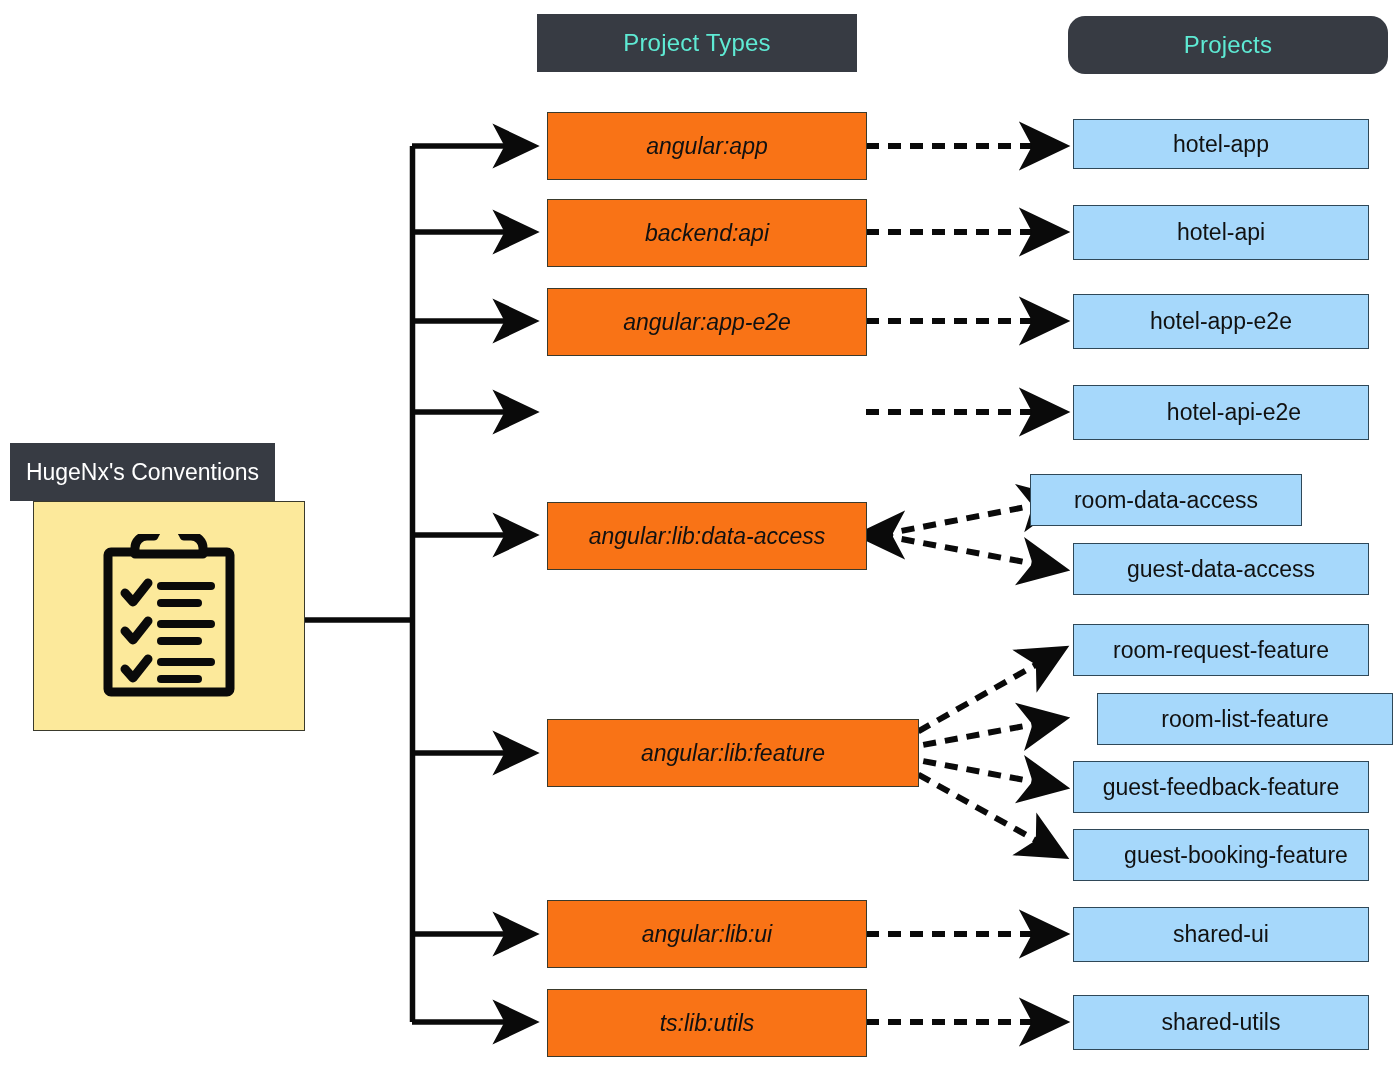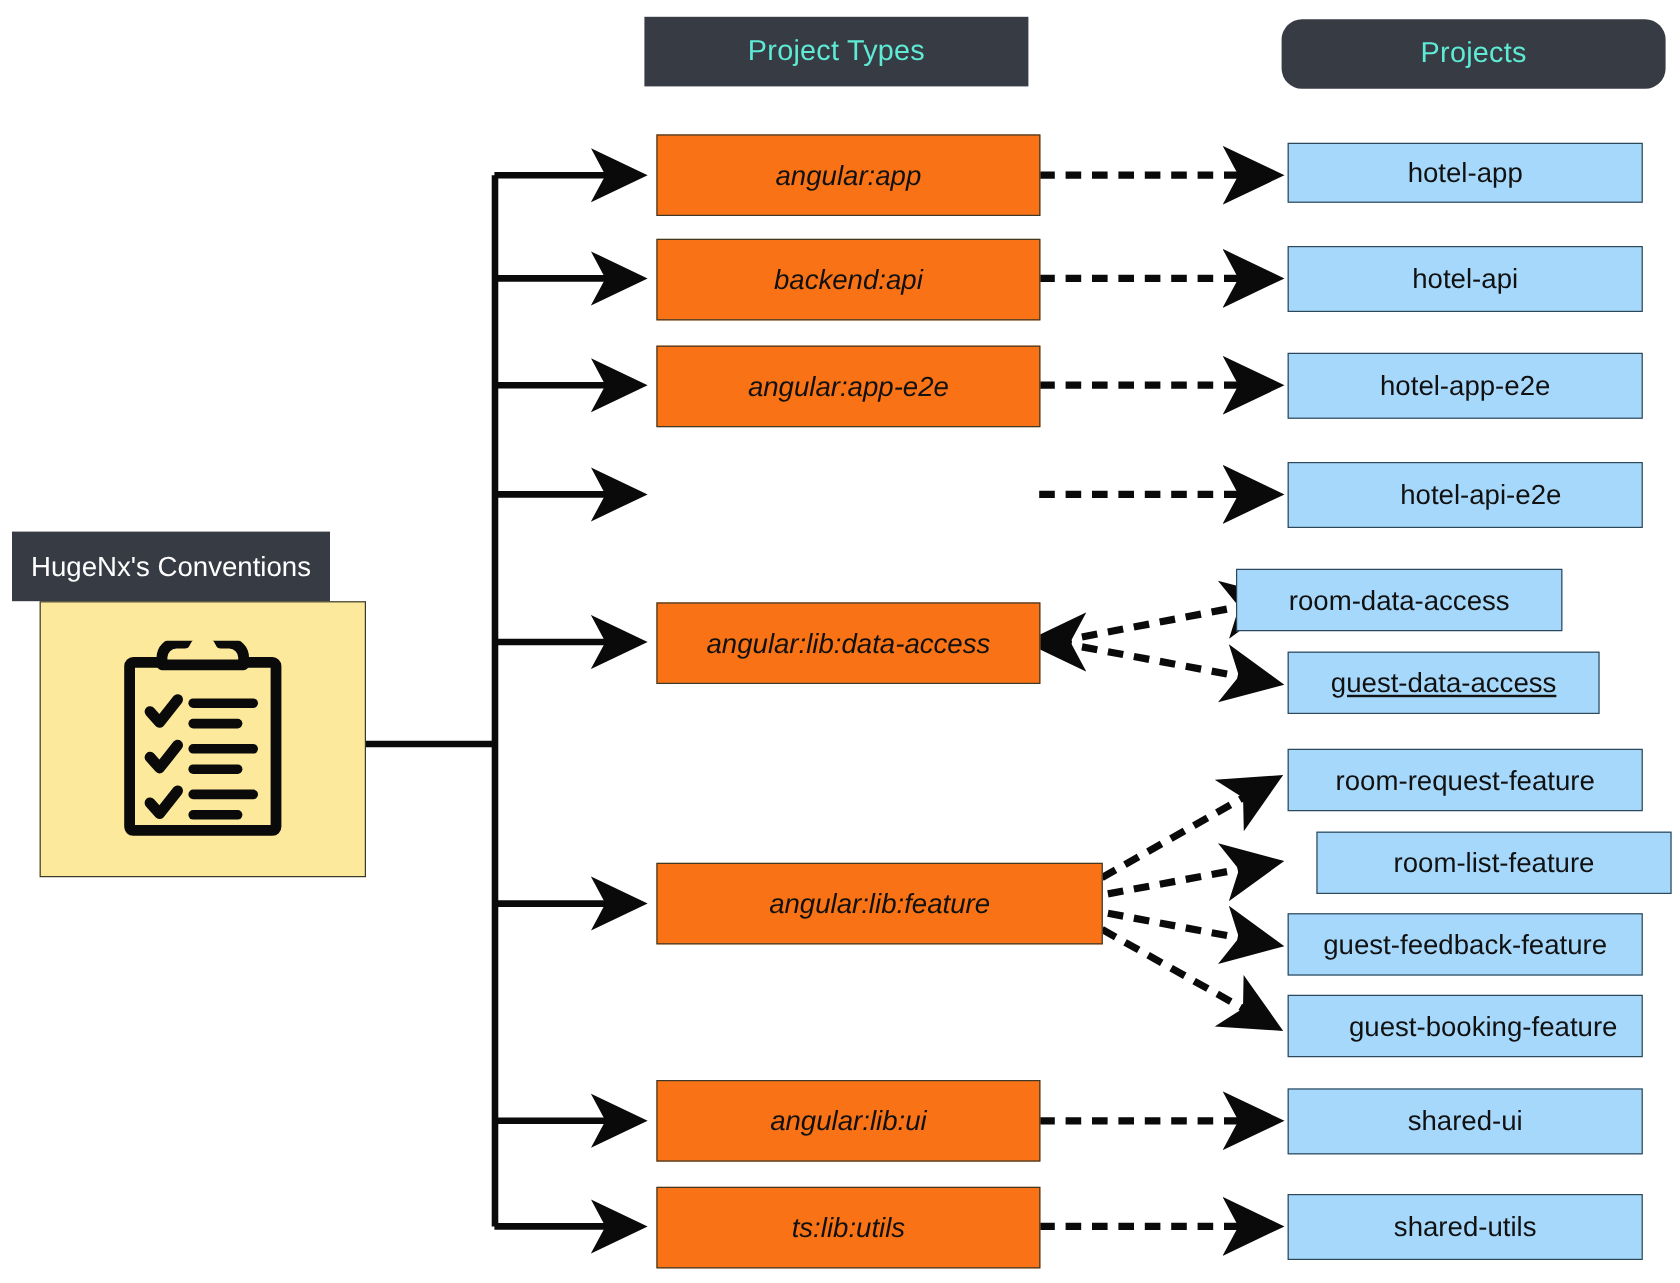--- a/index.html
+++ b/index.html
@@ -222,21 +222,21 @@
   </div>
 
   <div class="node project" style="left:1073px; top:385px; width:296px; height:55px;padding-left:32px;">
     <span>hotel-api-e2e</span>
   </div>
 
   <div class="node project" style="left:1030px; top:474px; width:272px; height:52px;">
     <span>room-data-access</span>
   </div>
 
-  <div class="node project" style="left:1073px; top:543px; width:260px; height:52px;text-decoration:underline;">
+  <div class="node project" style="left:1073px; top:543px; width:296px; height:52px;">
     <span>guest-data-access</span>
   </div>
 
   <div class="node project" style="left:1073px; top:624px; width:296px; height:52px;">
     <span>room-request-feature</span>
   </div>
 
   <div class="node project" style="left:1073px; top:693px; width:296px; height:52px;margin-left:24px;">
     <span>room-list-feature</span>
   </div>

